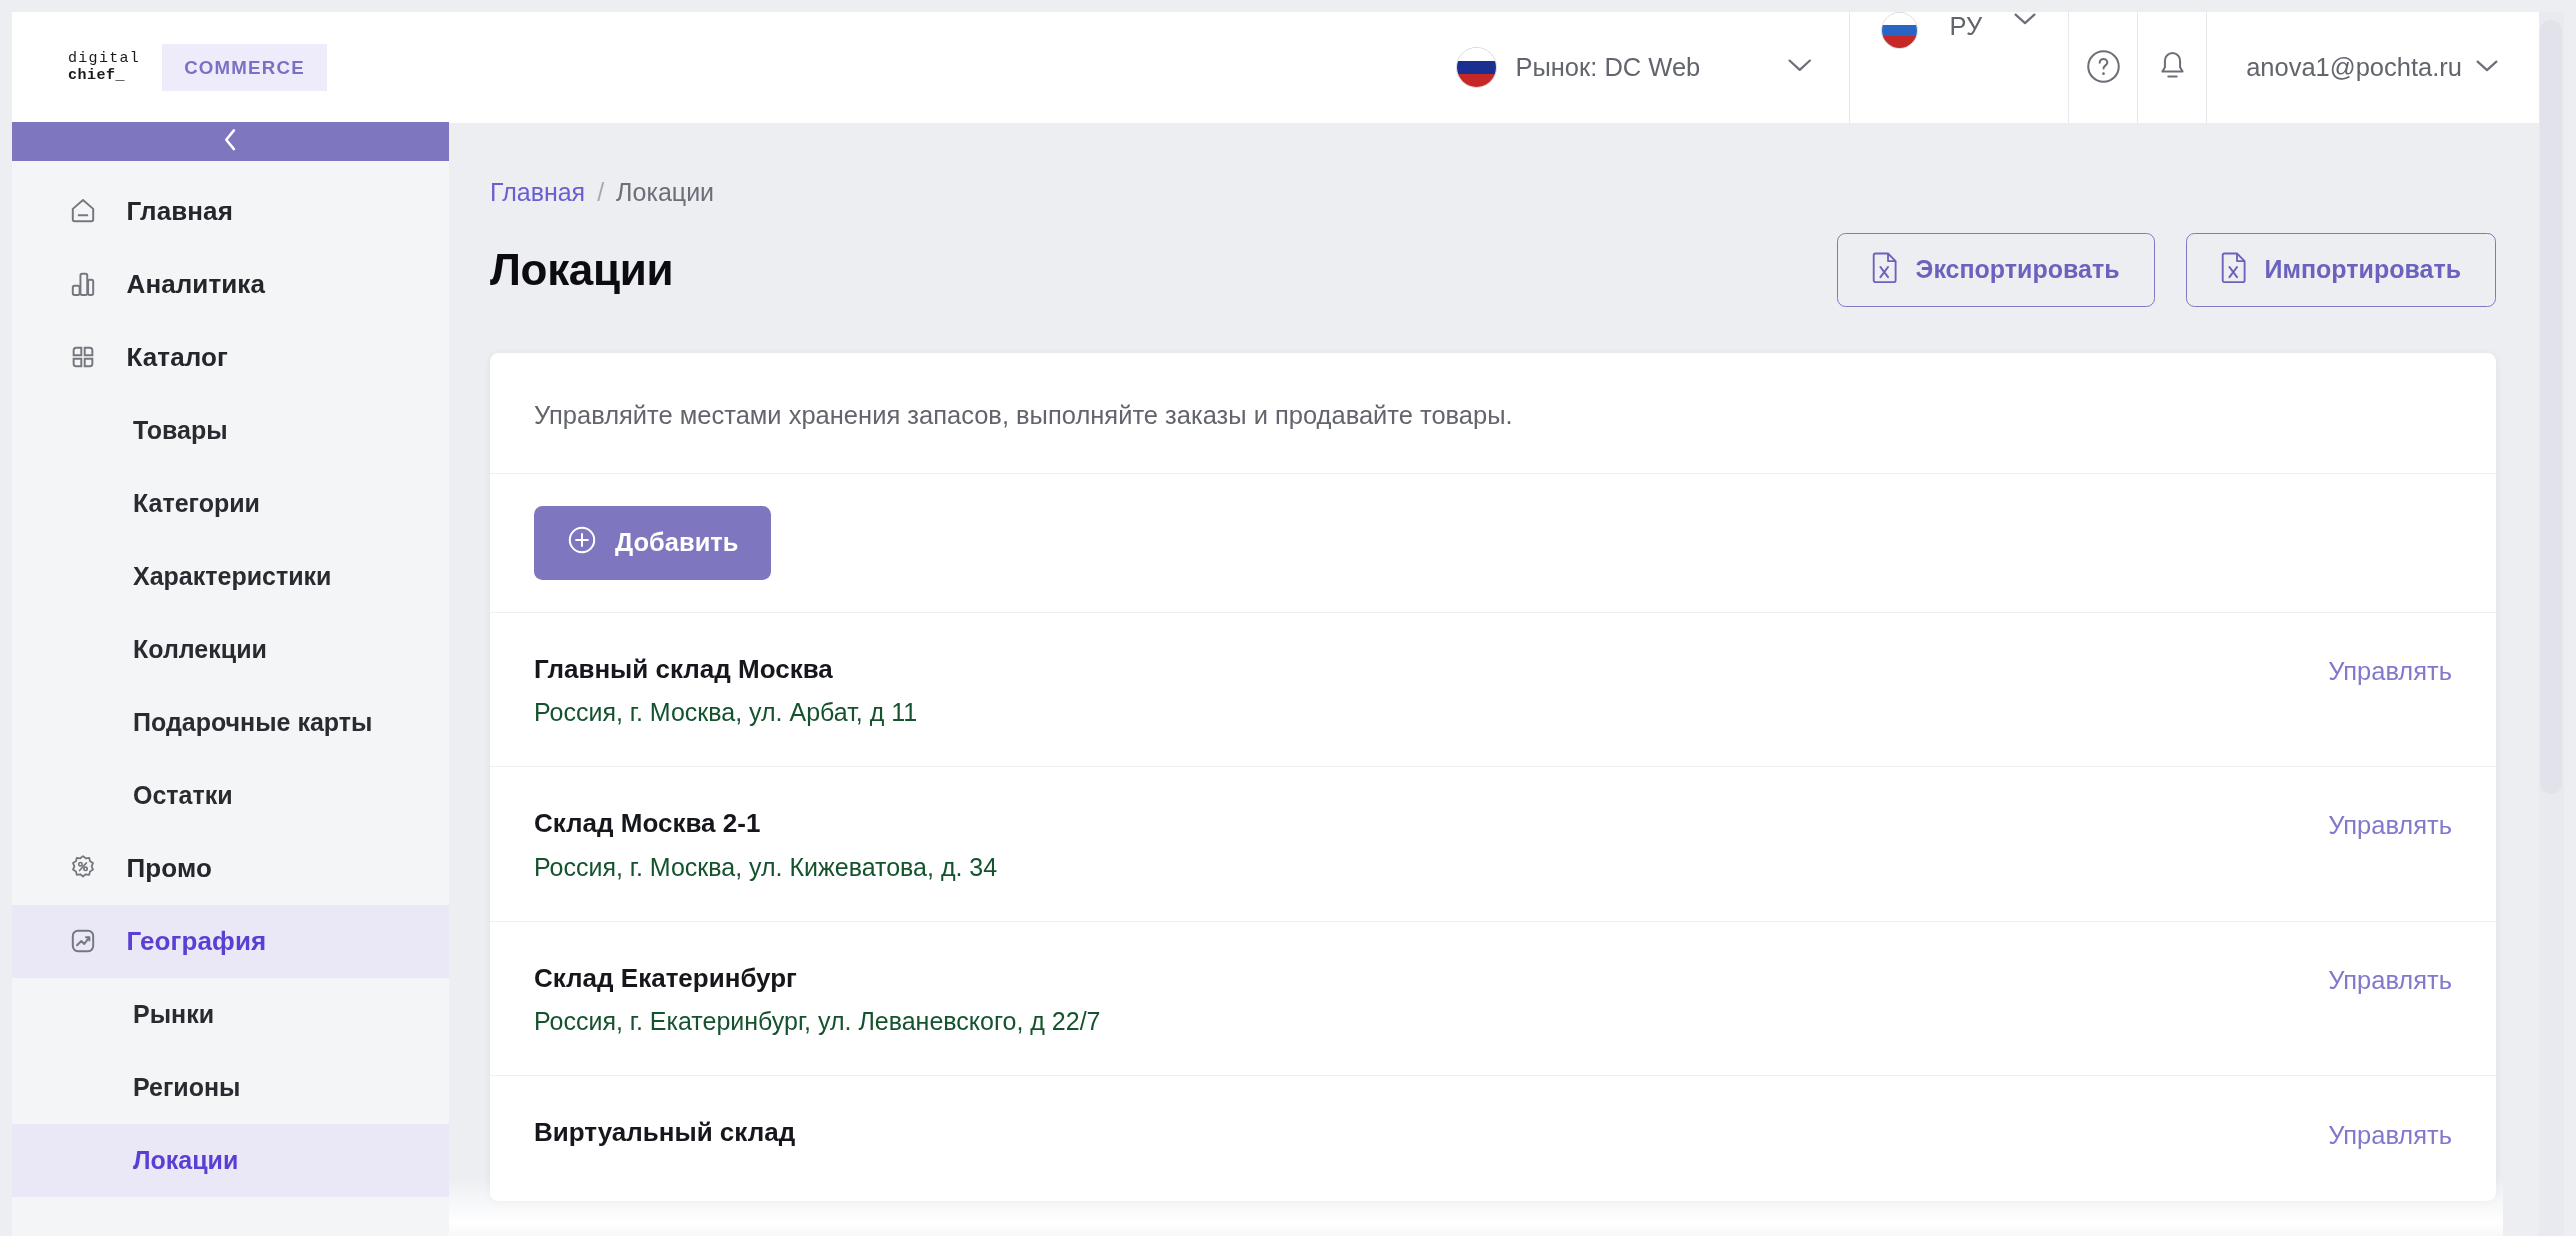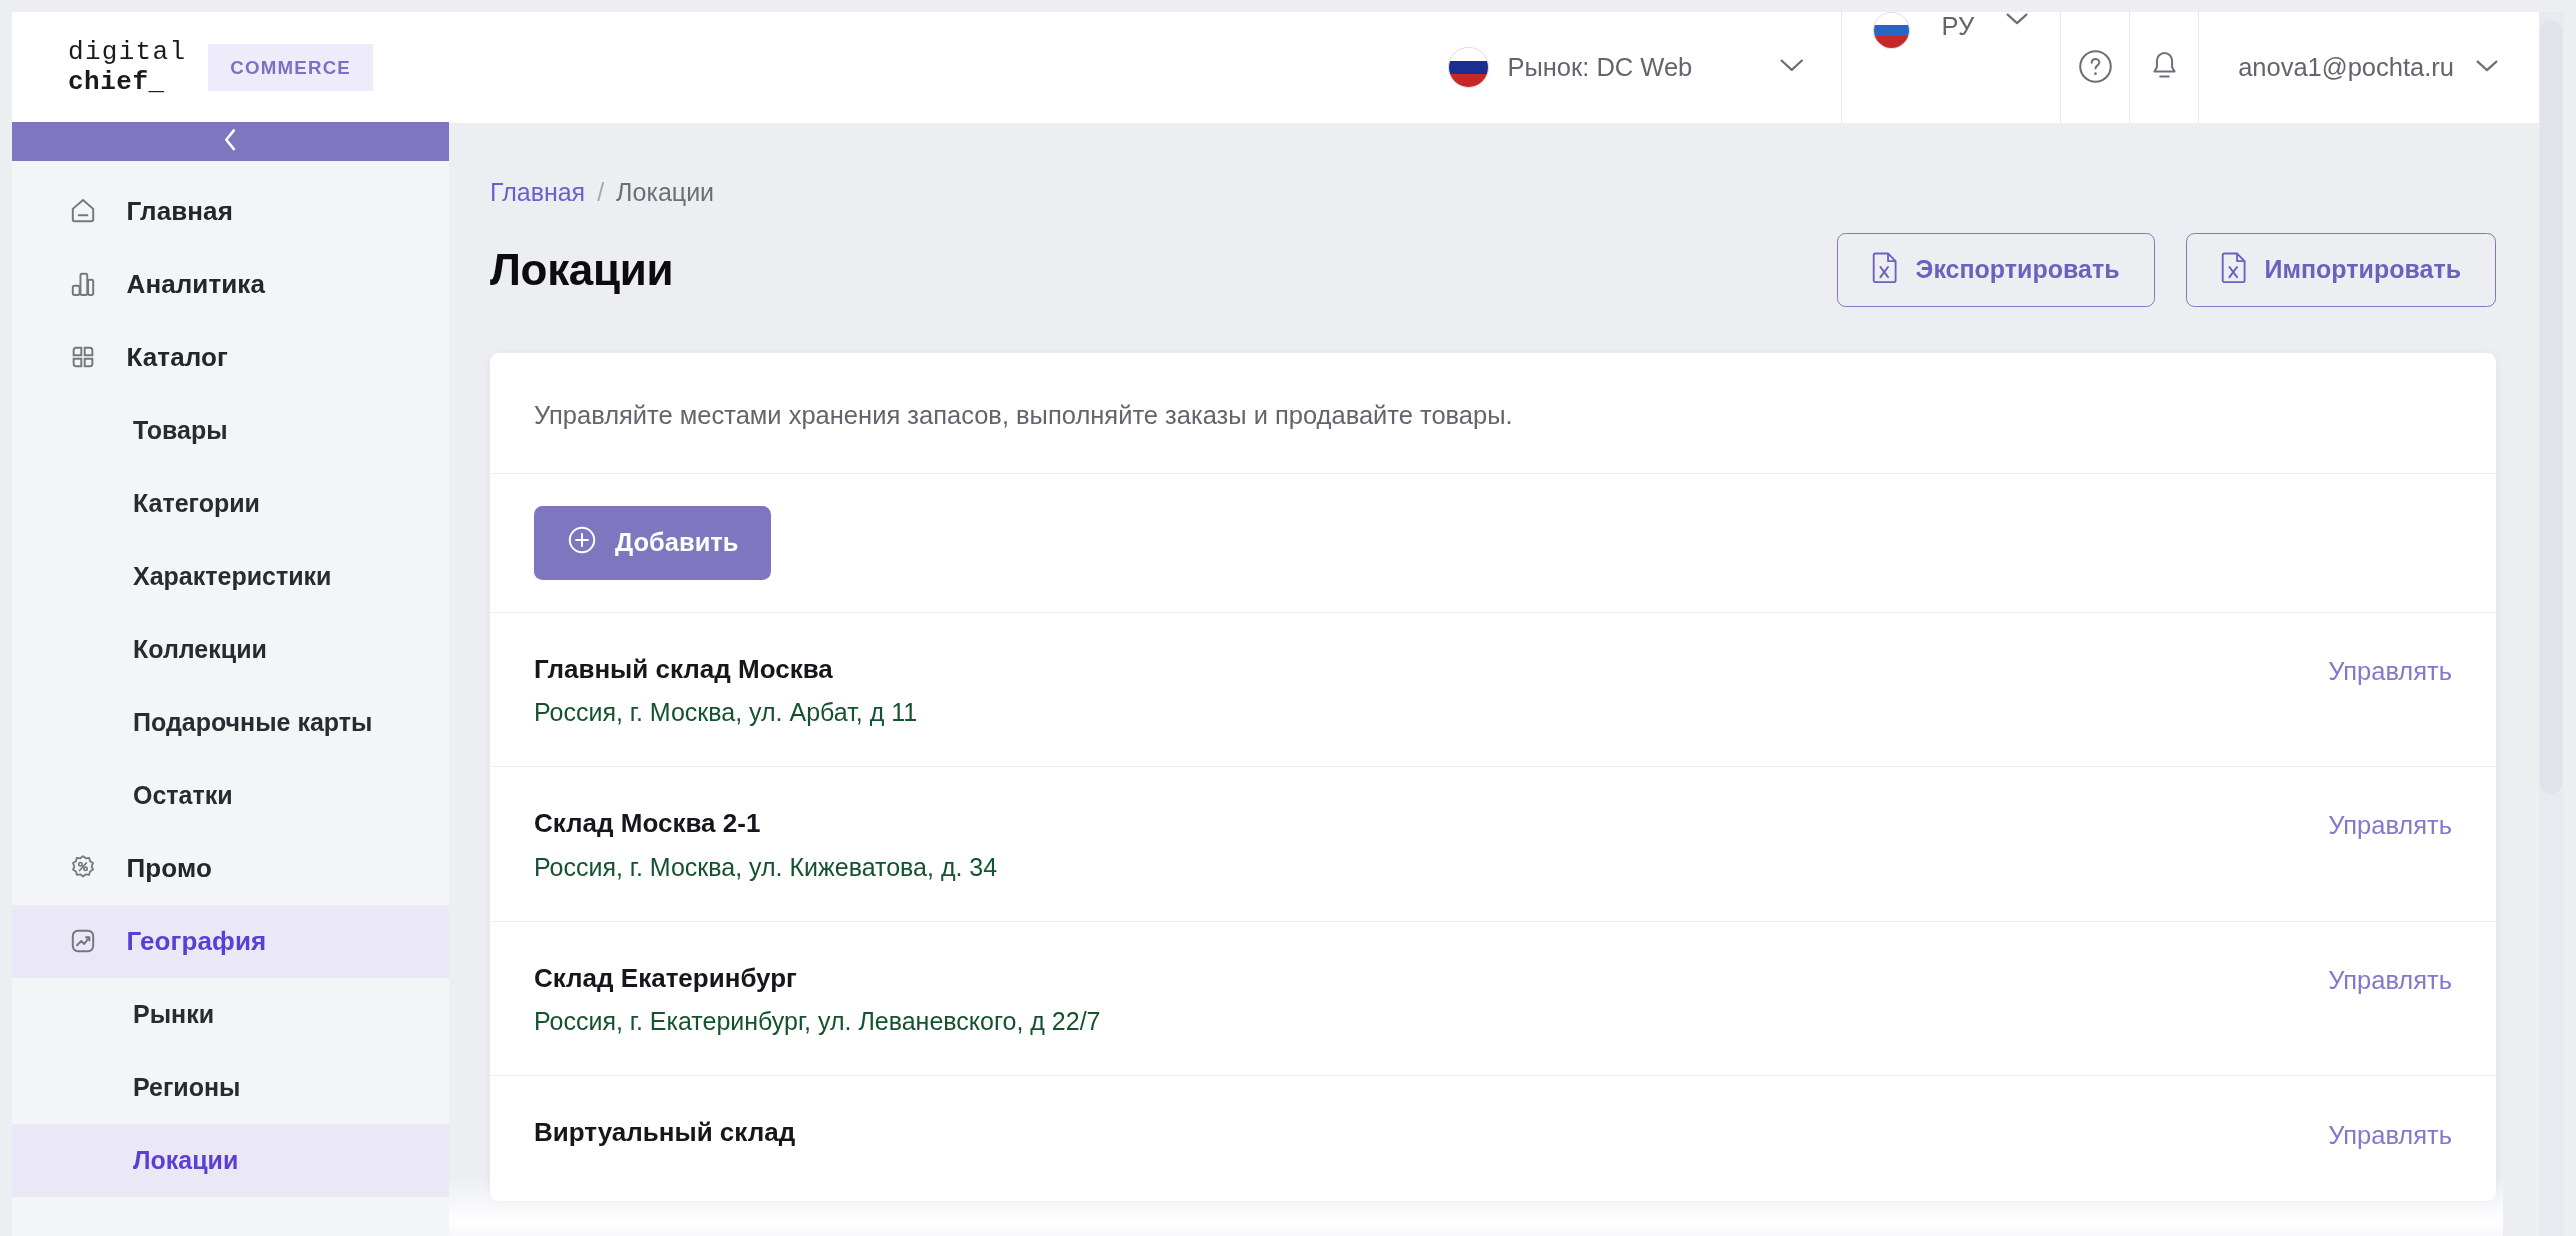--- a/index.html
+++ b/index.html
@@ -28,21 +28,21 @@
   }
   .brand {
     display: flex;
     align-items: center;
     gap: 22px;
     padding-left: 56px;
     flex: 0 0 auto;
   }
   .logo-text {
     font-family: "Liberation Mono", monospace;
-    font-size: 26px;
+    font-size: 15px;
     line-height: 1.12;
     color: #1b1b1f;
     letter-spacing: 1.3px;
   }
   .logo-text .l1 { display: block; font-weight: 400; }
   .logo-text .l2 { display: block; font-weight: 700; letter-spacing: 0.5px; }
   .commerce-badge {
     background: #eeecfa;
     color: #7a71c4;
     font-weight: 700;
@@ -81,21 +81,21 @@
   .lang-sel .label { font-size: 25.5px; color: #62656d; }
 
   .icon-btn {
     width: 68px; height: 100%;
     display: flex; align-items: center; justify-content: center;
     cursor: pointer;
   }
   .icon-pad { padding: 0 32px; }
 
   .user-sel {
-    display: flex; align-items: center; gap: 21px;
+    display: flex; align-items: center; gap: 13px;
     padding: 0 51px 0 39px; cursor: pointer; height: 100%;
   }
   .user-sel .label { font-size: 25.5px; color: #62656d; white-space: nowrap; }
 
   
   .flag {
     width: 37px; height: 37px; border-radius: 50%;
     overflow: hidden; flex: 0 0 auto;
     border: 0.9px solid #d8d9de;
     position: relative;

